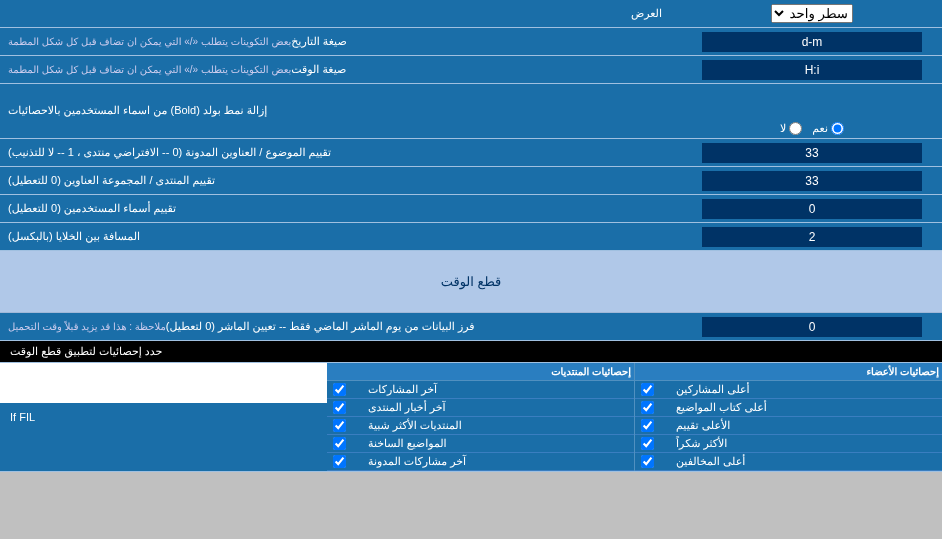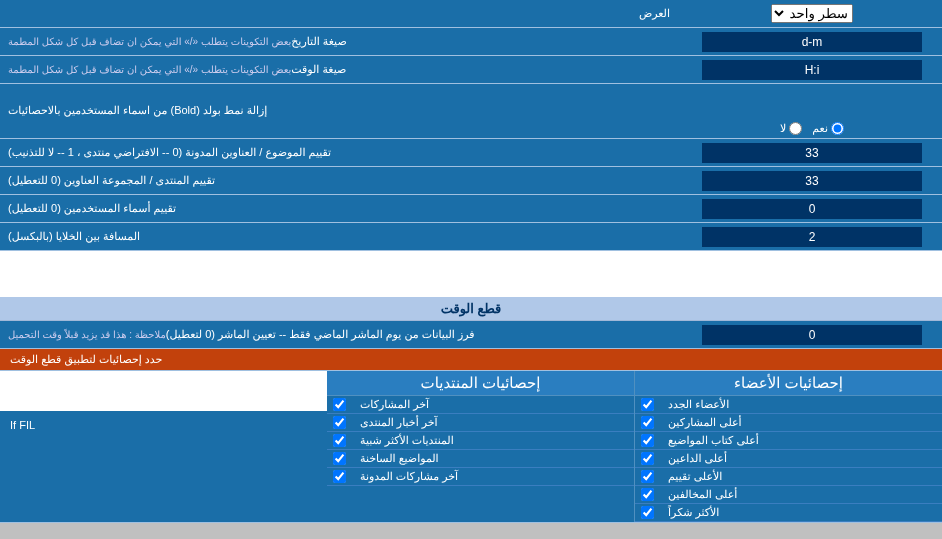--- a/index.html
+++ b/index.html
@@ -49,86 +49,85 @@
       color: #fff;
       border: none;
       padding: 3px 6px;
       width: 220px;
       text-align: center;
       font-size: 12px;
     }
     .section-header {
       background: #b0c8e8;
       color: #003366;
-      font-weight: bold;
+      font-weight: normal;
       text-align: center;
-      padding: 4px;
+      padding: 23px;
       border-bottom: 1px solid #a0b8d8;
       font-size: 13px;
-      margin-top: 46px;
     }
     .radio-group {
       display: flex;
       align-items: center;
       gap: 10px;
       padding: 0 10px;
     }
     .radio-group label {
       color: #fff;
       font-size: 11px;
       display: flex;
       align-items: center;
       gap: 3px;
       cursor: pointer;
       margin-top: 35px;
     }
     .stats-col-header {
       background: #2a7ec0;
       color: #fff;
-      text-align: center;
+      text-align: right;
       padding: 3px;
-      font-size: 15px;
-      font-weight: normal;
+      font-size: 10px;
+      font-weight: bold;
       border-bottom: 1px solid #5090c0;
     }
     .stats-item {
       display: flex;
       align-items: center;
       padding: 2px 6px;
       border-bottom: 1px solid #3a7ec0;
       color: #fff;
       font-size: 11px;
       justify-content: flex-end;
-      gap: 14px;
+      gap: 22px;
     }
     .stats-item input[type="checkbox"] {
       margin: 0;
     }
     .apply-row {
-      background: #c2410c;
+      background: #000000;
       color: #fff;
       display: flex;
       align-items: center;
       justify-content: flex-end;
       padding: 4px 10px;
       font-size: 11px;
       border-bottom: 1px solid #a0c0e0;
     }
     .top-header-row {
       display: flex;
       align-items: center;
       background: #1a6ea8;
       border-bottom: 1px solid #a0c0e0;
       min-height: 28px;
     }
     .top-header-label {
       color: #fff;
       flex: 1;
       text-align: right;
-      padding: 4px 12px;
+      padding: 4px 20px;
       font-size: 11px;
     }
     .top-header-input {
       min-width: 260px;
       display: flex;
       align-items: center;
       justify-content: center;
       padding: 3px;
     }
   </style>
@@ -226,45 +225,37 @@
     <span>حدد إحصائيات لتطبيق قطع الوقت</span>
   </div>
 
   <div style="display:flex; border-bottom:1px solid #a0c0e0;">
 
     <div style="flex:1; background:#1a6ea8; border-left:1px solid #5090c0;">
       <div class="stats-col-header">
         <span>إحصائيات الأعضاء</span>
       </div>
       <div class="stats-item">
-        <span>الأعضاء الجدد</span>
-        <input type="checkbox" checked="" style="">
-      </div>
-      <div class="stats-item">
         <span>أعلى المشاركين</span>
         <input type="checkbox" checked="" style="">
       </div>
       <div class="stats-item">
         <span>أعلى كتاب المواضيع</span>
         <input type="checkbox" checked="" style="">
       </div>
       <div class="stats-item">
-        <span>أعلى الداعين</span>
-        <input type="checkbox" checked="" style="">
-      </div>
-      <div class="stats-item">
         <span>الأعلى تقييم</span>
         <input type="checkbox" checked="" style="">
       </div>
       <div class="stats-item">
+        <span>الأكثر شكراً</span>
+        <input type="checkbox" checked="" style="">
+      </div>
+      <div class="stats-item">
         <span>أعلى المخالفين</span>
-        <input type="checkbox" checked="" style="">
-      </div>
-      <div class="stats-item">
-        <span>الأكثر شكراً</span>
         <input type="checkbox" checked="" style="">
       </div>
     </div>
 
     <div style="flex:1; background:#1a6ea8;">
       <div class="stats-col-header">
         <span>إحصائيات المنتديات</span>
       </div>
       <div class="stats-item">
         <span>آخر المشاركات</span>

